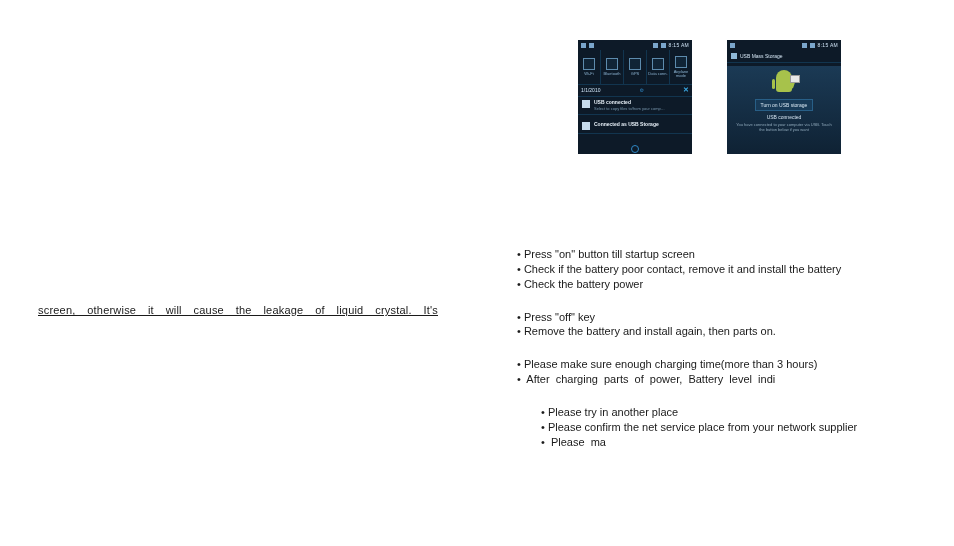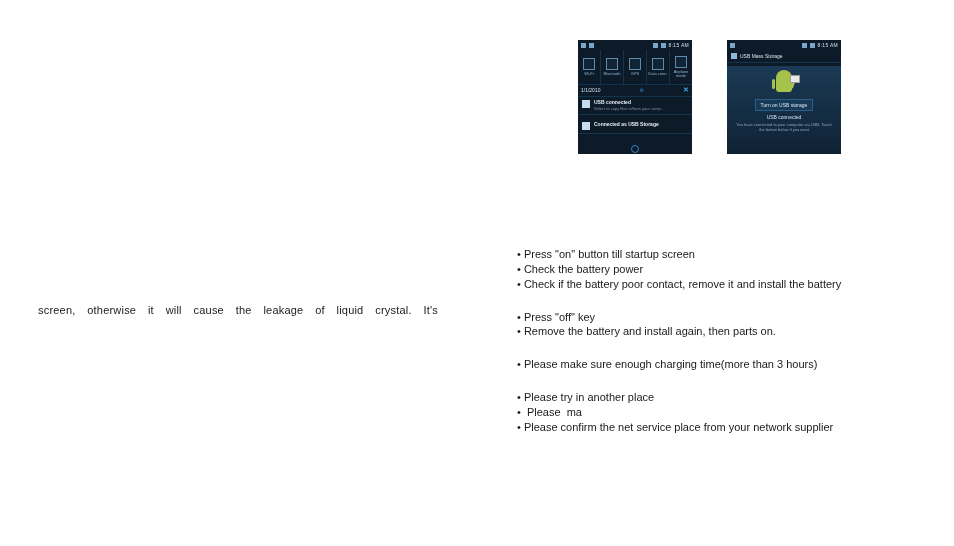--- a/index.html
+++ b/index.html
@@ -32,32 +32,33 @@
   }
   .left-text {
     position: absolute;
     top: 303px;
     left: 0;
     right: 0;
     text-align: justify;
     text-align-last: justify;
     line-height: 1.4;
     letter-spacing: 0.2px;
+    text-decoration: underline;
   }
   .right-blocks {
     position: absolute;
     top: 247px;
     left: 0;
     right: 0;
     line-height: 1.35;
   }
   .group {
     margin-bottom: 18px;
   }
-  .group:last-child { margin-bottom: 0; }
+  .group:last-child { margin-bottom: 0; margin-left: 24px; }
   .bullet-line {
     white-space: pre;
   }
 
   
   .thumbs {
     position: absolute;
     top: 40px;
     left: 61px;
     display: flex;
@@ -325,32 +326,33 @@
           <div class="p2-head">USB connected</div>
           <div class="p2-sub">You have connected to your computer via USB. Touch the button below if you want</div>
         </div>
       </div>
 
     </div>
 
     <div class="right-blocks">
       <div class="group">
         <div class="bullet-line">• Press "on" button till startup screen</div>
+        <div class="bullet-line">• Check if the battery poor contact, remove it and install the battery</div>
         <div class="bullet-line">• Check the battery power</div>
-        <div class="bullet-line">• Check if the battery poor contact, remove it and install the battery</div>
       </div>
       <div class="group">
         <div class="bullet-line">• Press "off" key</div>
         <div class="bullet-line">• Remove the battery and install again, then parts on.</div>
       </div>
       <div class="group">
         <div class="bullet-line">• Please make sure enough charging time(more than 3 hours)</div>
+        <div class="bullet-line">•  After  charging  parts  of  power,  Battery  level  indi</div>
       </div>
       <div class="group">
         <div class="bullet-line">• Please try in another place</div>
+        <div class="bullet-line">• Please confirm the net service place from your network supplier</div>
         <div class="bullet-line">•  Please  ma</div>
-        <div class="bullet-line">• Please confirm the net service place from your network supplier</div>
       </div>
     </div>
 
   </div>
 
 </div>
 
 </body></html>

